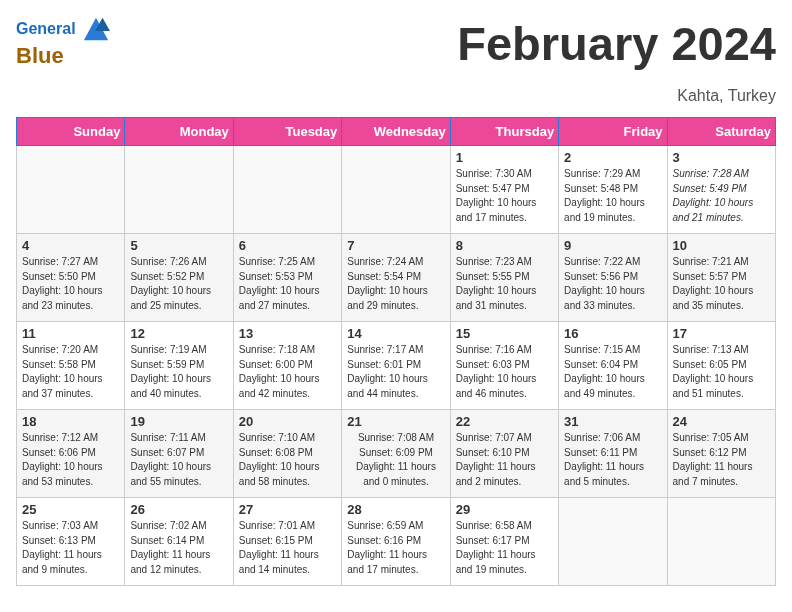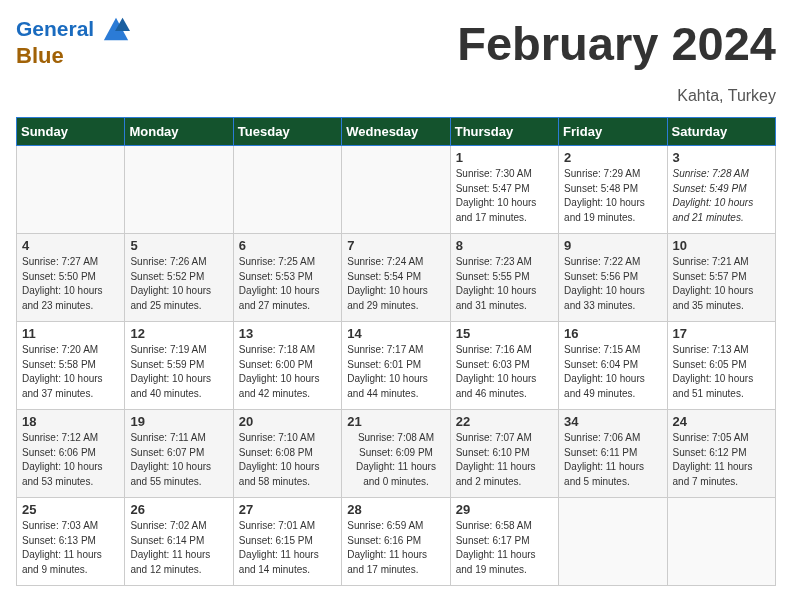--- a/index.html
+++ b/index.html
@@ -14,21 +14,21 @@
       display: flex;
       justify-content: space-between;
       align-items: flex-start;
       margin-bottom: 12px;
     }
     .logo {
       display: flex;
       align-items: center;
     }
     .logo-text {
-      font-size: 21px;
+      font-size: 16px;
       font-weight: bold;
       color: #333;
       line-height: 1.1;
     }
     .logo-text span {
       color: #1a6bbf;
     }
     .logo-icon {
       width: 28px;
       height: 28px;
@@ -46,26 +46,26 @@
       font-size: 16px;
       color: #555;
       margin-top: 16px;
     }
     table {
       width: 100%;
       border-collapse: collapse;
       table-layout: fixed;
     }
     thead tr th {
-      background: #14532d;
+      background: #ec4899;
       color: #fff;
       font-size: 13px;
       font-weight: bold;
       padding: 6px 4px;
-      text-align: left;
+      text-align: right;
       border: 1px solid #2b7bd6;
     }
     tbody tr td {
       border: 1px solid #ccc;
       vertical-align: top;
       padding: 4px 5px;
       font-size: 11px;
       color: #333;
       height: 88px;
       background: #fff;
@@ -282,21 +282,21 @@
 and 0 minutes.</div>
         </td>
         <td>
           <span class="day-num">22</span>
           <div class="day-info" style="white-space: pre-line;">Sunrise: 7:07 AM
 Sunset: 6:10 PM
 Daylight: 11 hours
 and 2 minutes.</div>
         </td>
         <td>
-          <span class="day-num">34</span>
+          <span class="day-num">31</span>
           <div class="day-info" style="white-space: pre-line;">Sunrise: 7:06 AM
 Sunset: 6:11 PM
 Daylight: 11 hours
 and 5 minutes.</div>
         </td>
         <td>
           <span class="day-num">24</span>
           <div class="day-info" style="white-space: pre-line;">Sunrise: 7:05 AM
 Sunset: 6:12 PM
 Daylight: 11 hours

